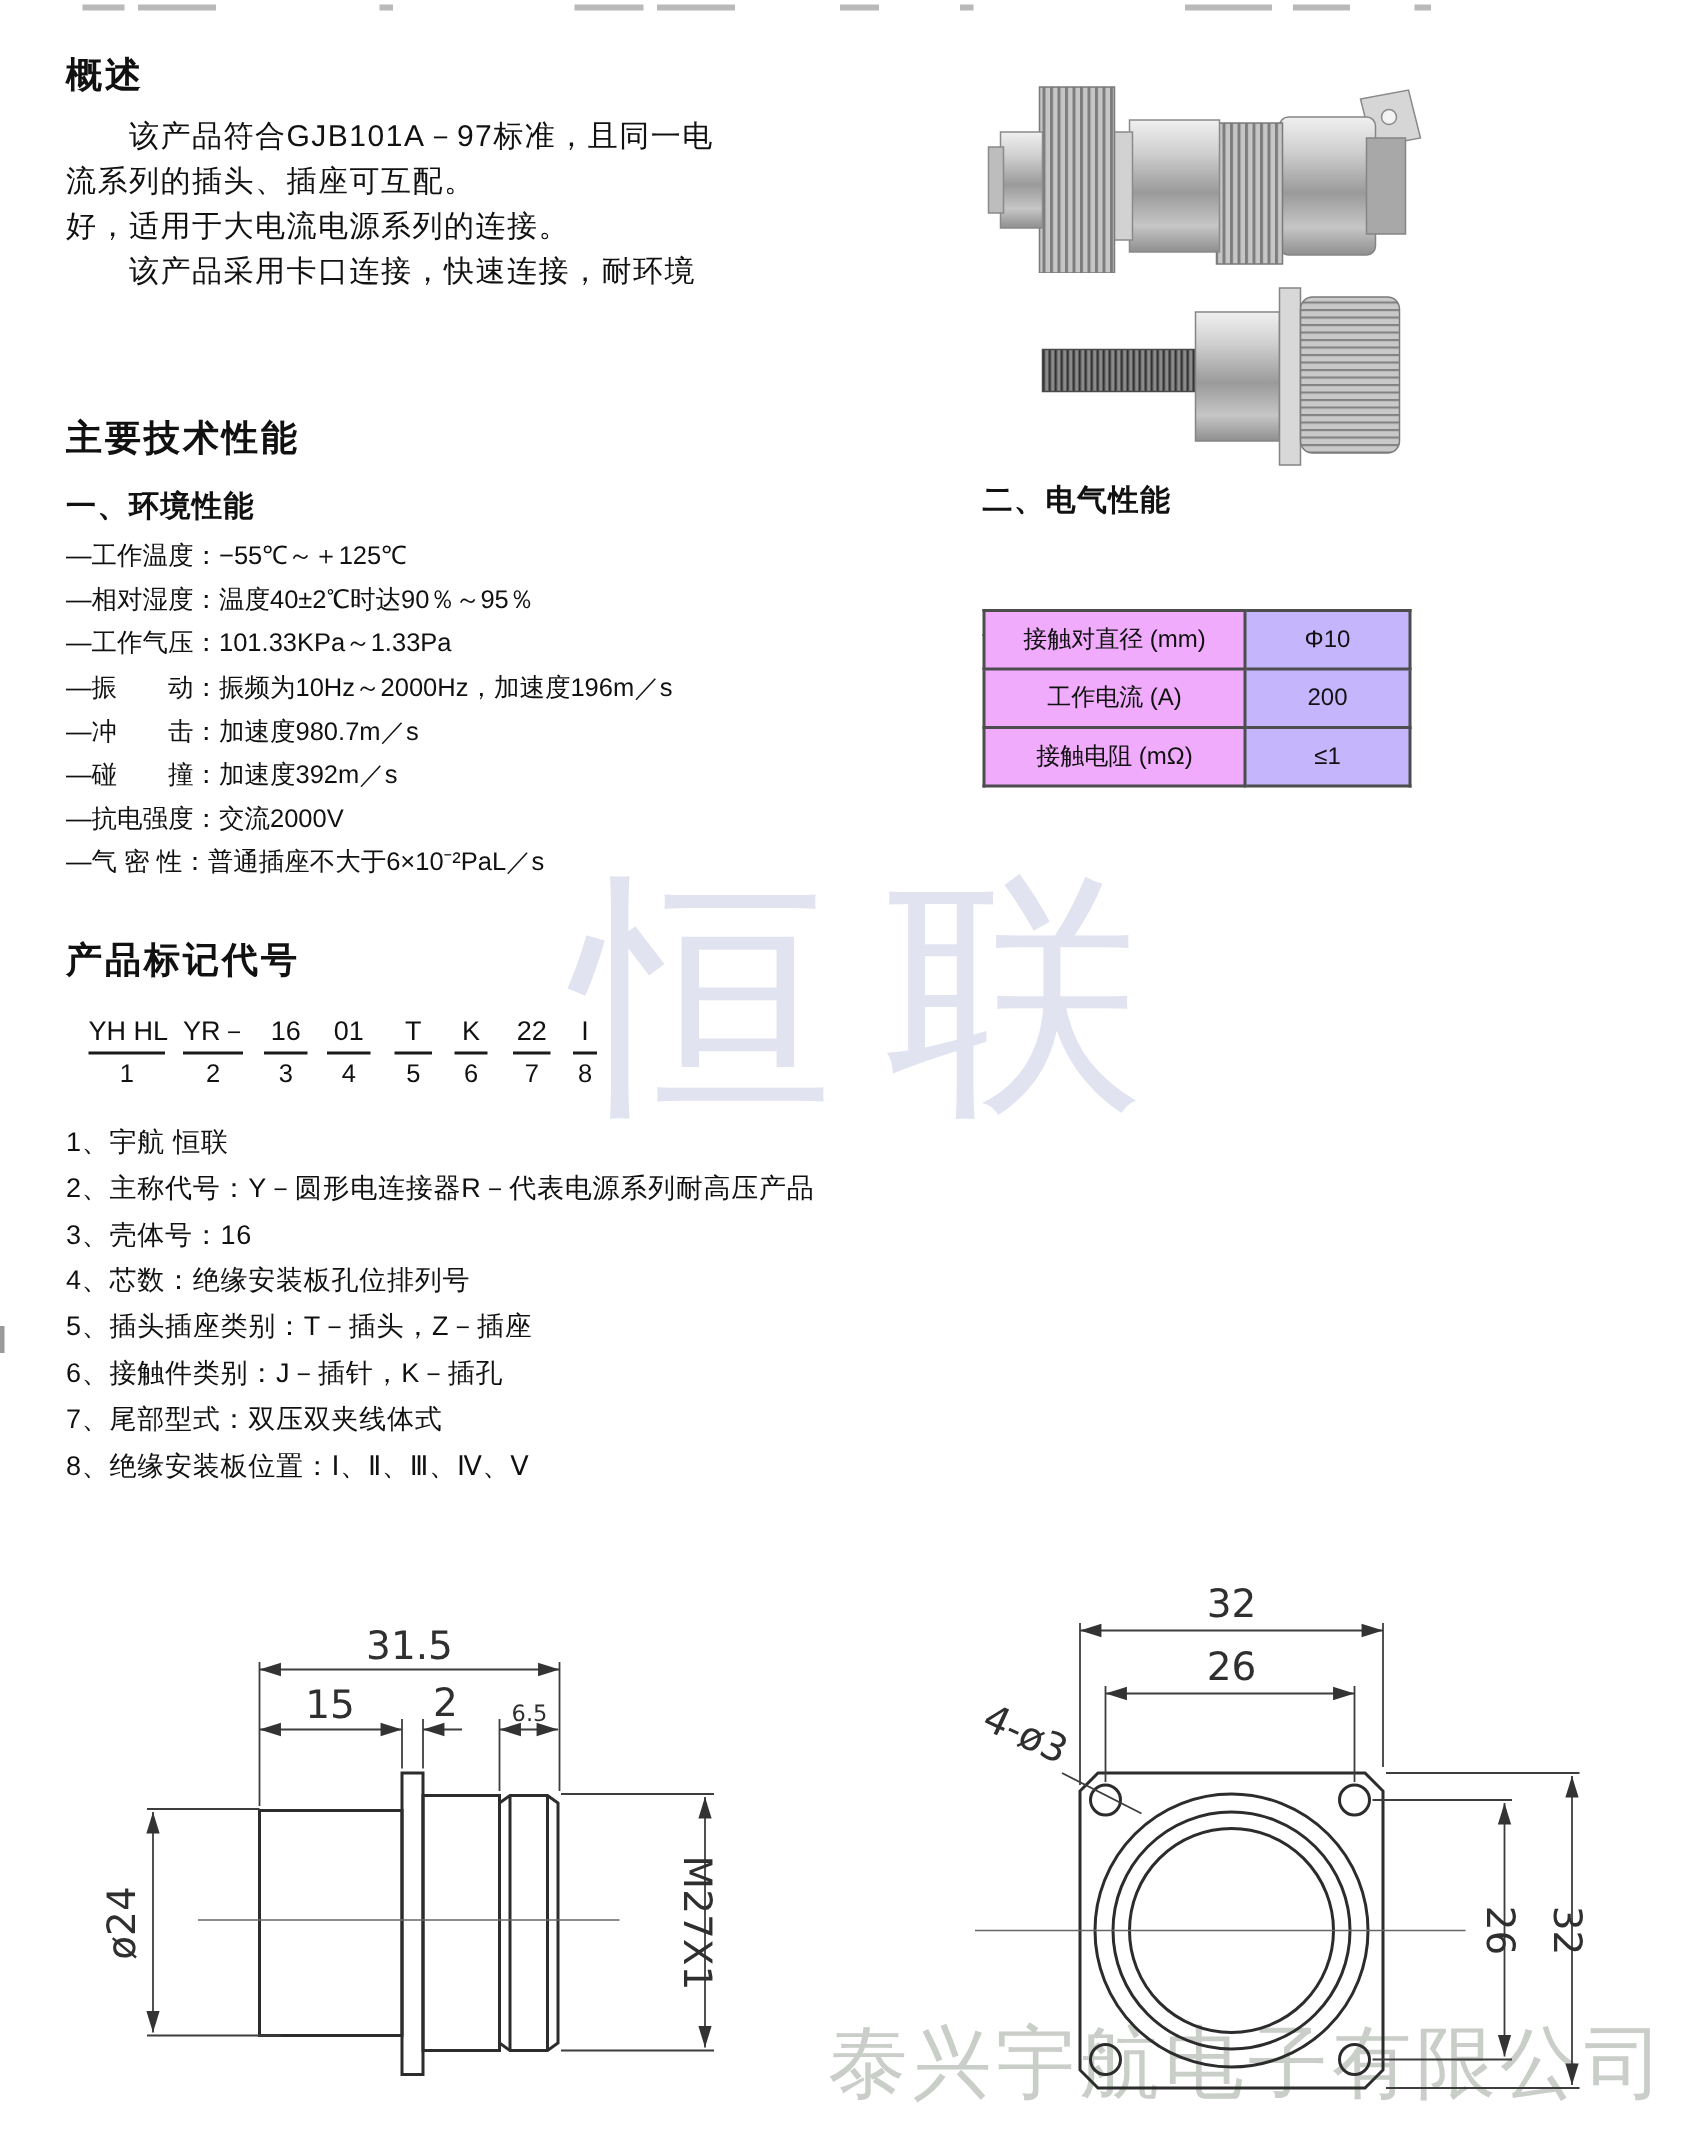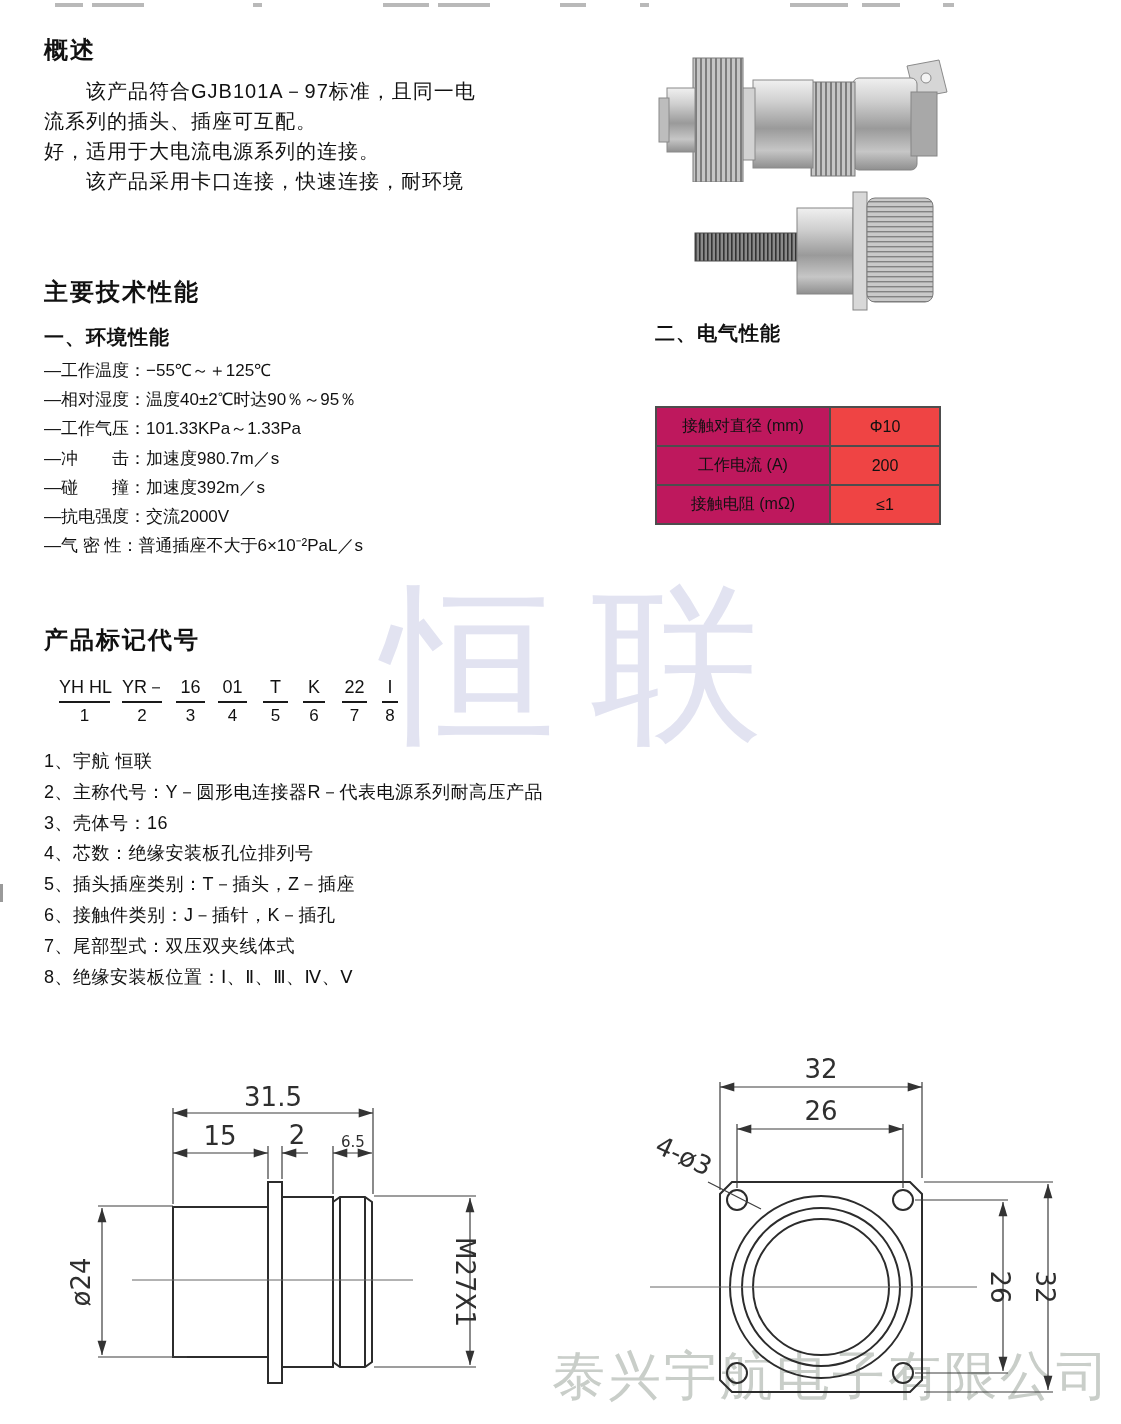--- a/index.html
+++ b/index.html
@@ -27,22 +27,22 @@
   .env-list{position:absolute;left:44px;top:356px;z-index:2;}
   .env-row{display:flex;font-size:17px;line-height:29.2px;white-space:nowrap;}
   .env-label{flex:none;}
   
   .elec-title{position:absolute;left:655px;top:320px;margin:0;font-size:20px;
               font-weight:700;letter-spacing:1px;z-index:2;white-space:nowrap;}
   .elec-sub{position:absolute;left:655px;top:362px;font-size:18px;z-index:2;white-space:nowrap;margin-top:48px;}
   table.elec{position:absolute;left:655px;top:406px;border-collapse:collapse;z-index:2;}
   table.elec td{border:2px solid #4d4d4d;height:37px;text-align:center;
                 font-size:16px;padding:0 6px;}
-  table.elec td.lbl{width:160px;background:#be185d;}
-  table.elec td.val{width:96px;background:#ef4444;}
+  table.elec td.lbl{width:160px;background:#f0abfc;}
+  table.elec td.val{width:96px;background:#c4b5fd;}
   
   .code-row{position:absolute;left:59px;top:676px;display:flex;z-index:2;}
   .code-item{text-align:center;}
   .code-top{font-size:18px;line-height:22px;border-bottom:2px solid #1a1a1a;
             padding-bottom:3px;white-space:nowrap;}
   .code-num{font-size:17px;padding-top:3px;}
   .notes{position:absolute;left:44px;top:746px;z-index:2;}
   .notes div{font-size:18px;line-height:30.8px;letter-spacing:0.5px;white-space:nowrap;}
   
   .abs{position:absolute;z-index:2;}
@@ -140,20 +140,24 @@
     </div>
     <div class="env-row">
       <span class="env-label">—相对湿度：</span>
       <span class="env-value">温度40±2℃时达90％～95％</span>
     </div>
     <div class="env-row">
       <span class="env-label">—工作气压：</span>
       <span class="env-value">101.33KPa～1.33Pa</span>
     </div>
     <div class="env-row">
+      <span class="env-label">—振　　动：</span>
+      <span class="env-value">振频为10Hz～2000Hz，加速度196m／s</span>
+    </div>
+    <div class="env-row">
       <span class="env-label">—冲　　击：</span>
       <span class="env-value">加速度980.7m／s</span>
     </div>
     <div class="env-row">
       <span class="env-label">—碰　　撞：</span>
       <span class="env-value">加速度392m／s</span>
     </div>
     <div class="env-row">
       <span class="env-label">—抗电强度：</span>
       <span class="env-value">交流2000V</span>

